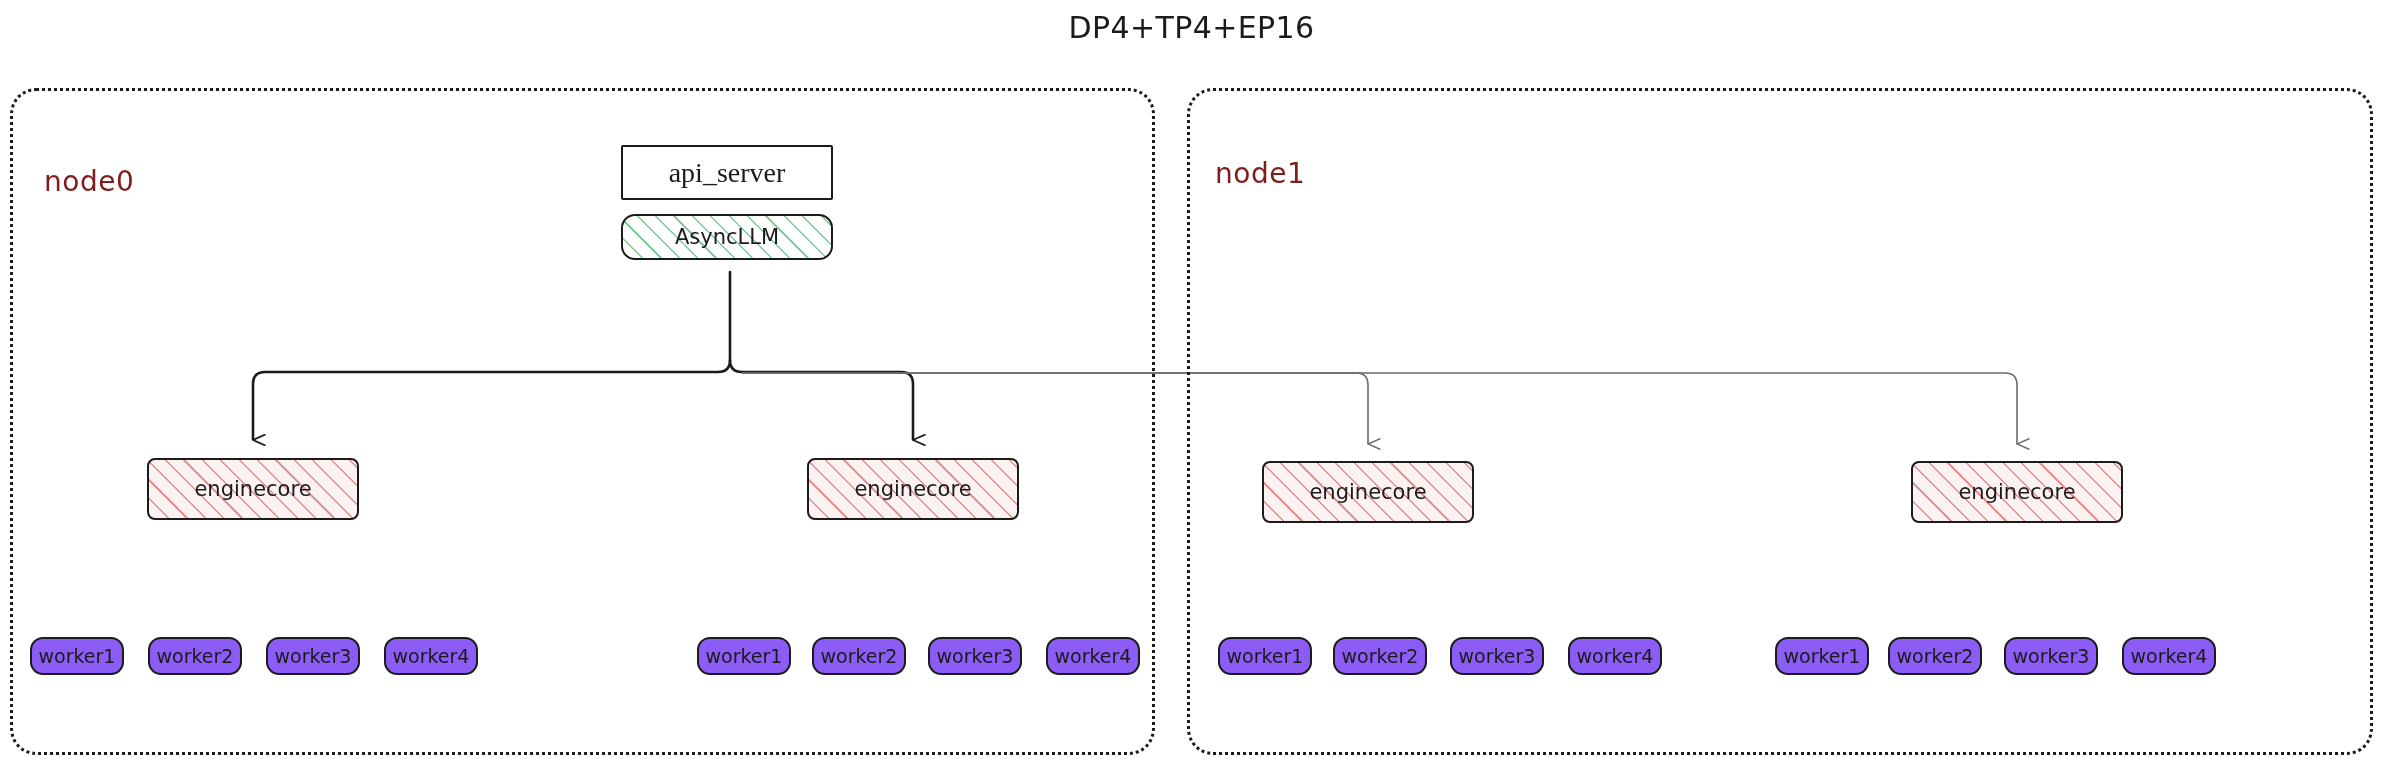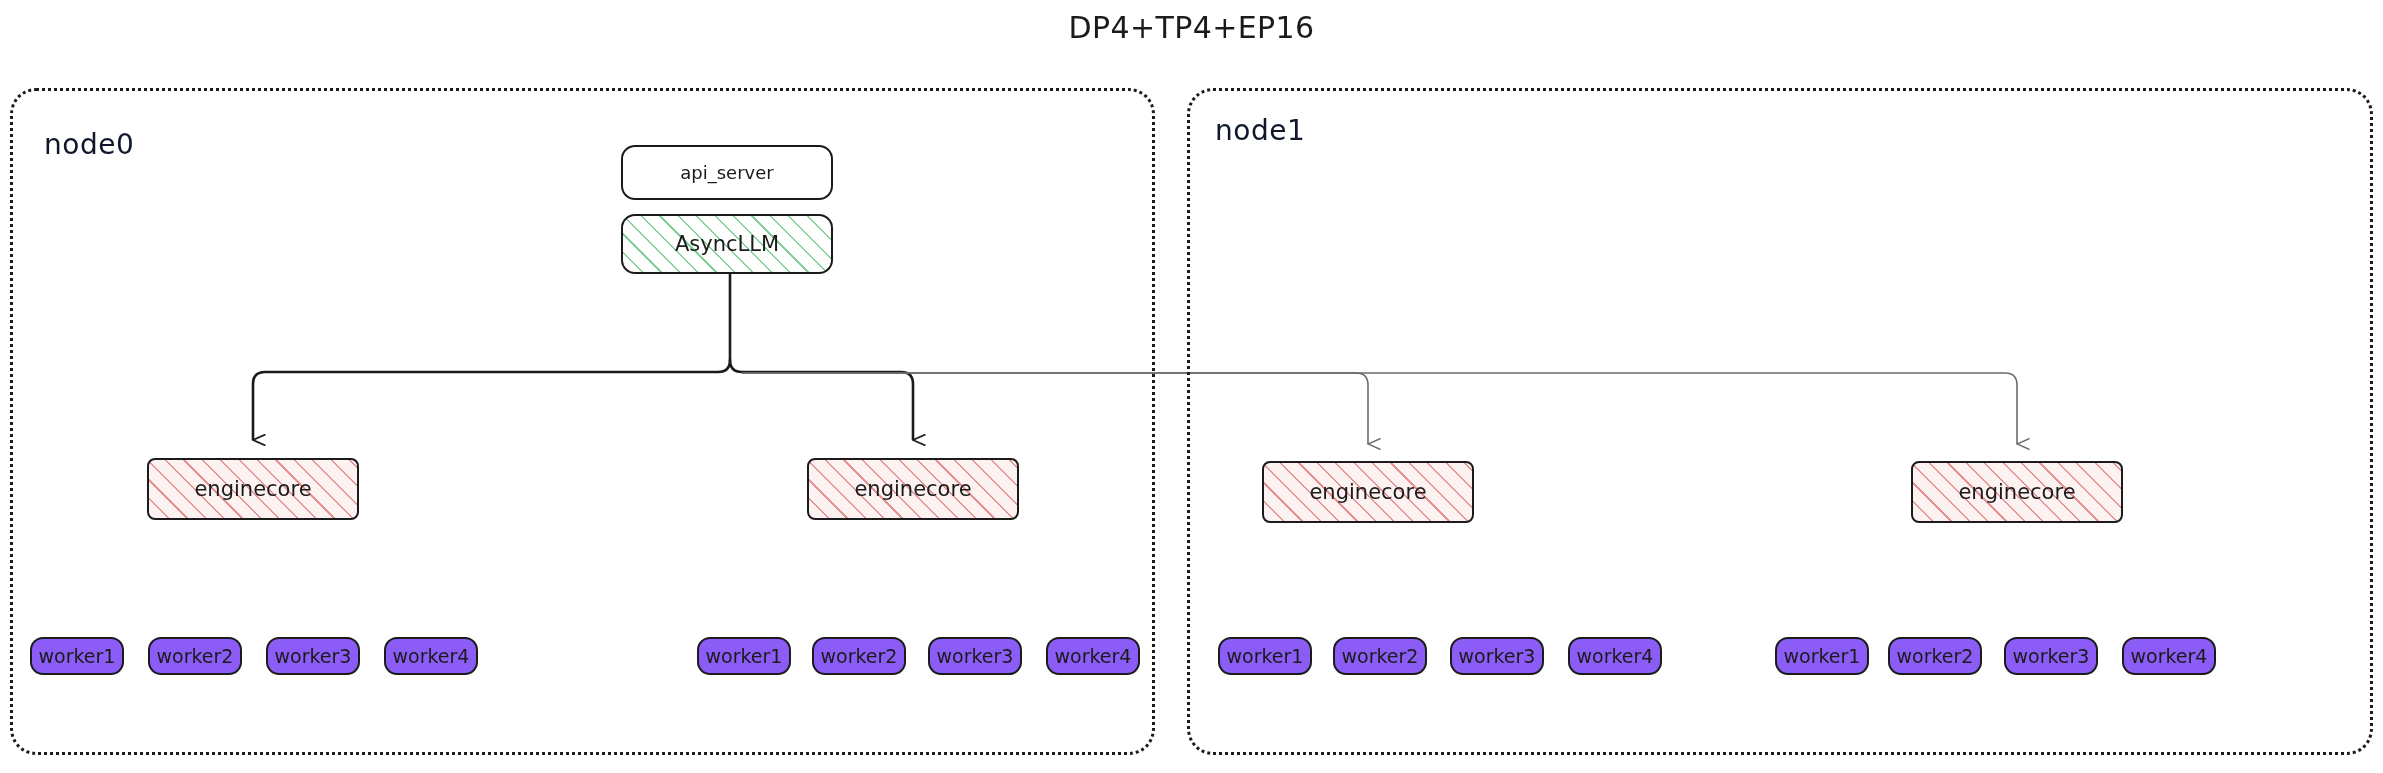--- a/index.html
+++ b/index.html
@@ -49,39 +49,41 @@
     position: absolute;
     border: 3px dotted #1b1b1b;
     border-radius: 26px;
     box-sizing: border-box;
     background: transparent;
   }
   .node-label {
     position: absolute;
     font-family: "DejaVu Sans", sans-serif;
     font-size: 28px;
-    color: #0f172a;
+    color: #7f1d1d;
     letter-spacing: 0.5px;
+    margin-top: 37px;
   }
 
   .box {
     position: absolute;
     box-sizing: border-box;
     display: flex;
     align-items: center;
     justify-content: center;
     color: #1b1b1b;
     font-family: "DejaVu Sans", sans-serif;
   }
 
   .box-api {
     border: 2.5px solid #1b1b1b;
-    border-radius: 14px;
+    border-radius: 2px;
     background: #ffffff;
-    font-size: 18px;
+    font-size: 28px;
+    font-family: Liberation Serif, serif;
   }
 
   .box-async {
     border: 2.5px solid #1b1b1b;
     border-radius: 14px;
     font-size: 21px;
     background-color: #ffffff;
     background-image: repeating-linear-gradient(
       45deg,
       rgba(110, 200, 140, 0.85) 0px,
@@ -142,37 +144,37 @@
 
   <div class="layer">
 
     <div class="title">DP4+TP4+EP16</div>
 
     <div class="node-box" style="left:10px; top:88px; width:1145px; height:667px;"></div>
     <div class="node-label" style="left:44px; top:128px;">node0</div>
 
     <div class="box box-api" style="left:621px; top:145px; width:212px; height:55px;">api_server</div>
 
-    <div class="box box-async" style="left:621px; top:214px; width:212px; height:60px;">AsyncLLM</div>
+    <div class="box box-async" style="left:621px; top:214px; width:212px; height:46px;">AsyncLLM</div>
 
     <div class="box box-engine" style="left:147px; top:458px; width:212px; height:62px;">enginecore</div>
     <div class="box box-engine" style="left:807px; top:458px; width:212px; height:62px;">enginecore</div>
 
     <div class="box box-worker" style="left:30px; top:637px; width:94px;">worker1</div>
     <div class="box box-worker" style="left:148px; top:637px; width:94px;">worker2</div>
     <div class="box box-worker" style="left:266px; top:637px; width:94px;">worker3</div>
     <div class="box box-worker" style="left:384px; top:637px; width:94px;">worker4</div>
 
     <div class="box box-worker" style="left:697px; top:637px; width:94px;">worker1</div>
     <div class="box box-worker" style="left:812px; top:637px; width:94px;">worker2</div>
     <div class="box box-worker" style="left:928px; top:637px; width:94px;">worker3</div>
     <div class="box box-worker" style="left:1046px; top:637px; width:94px;">worker4</div>
 
     <div class="node-box" style="left:1187px; top:88px; width:1186px; height:667px;"></div>
-    <div class="node-label" style="left:1215px; top:114px;">node1</div>
+    <div class="node-label" style="left:1215px; top:120px;">node1</div>
 
     <div class="box box-engine" style="left:1262px; top:461px; width:212px; height:62px;">enginecore</div>
     <div class="box box-engine" style="left:1911px; top:461px; width:212px; height:62px;">enginecore</div>
 
     <div class="box box-worker" style="left:1218px; top:637px; width:94px;">worker1</div>
     <div class="box box-worker" style="left:1333px; top:637px; width:94px;">worker2</div>
     <div class="box box-worker" style="left:1450px; top:637px; width:94px;">worker3</div>
     <div class="box box-worker" style="left:1568px; top:637px; width:94px;">worker4</div>
 
     <div class="box box-worker" style="left:1775px; top:637px; width:94px;">worker1</div>

